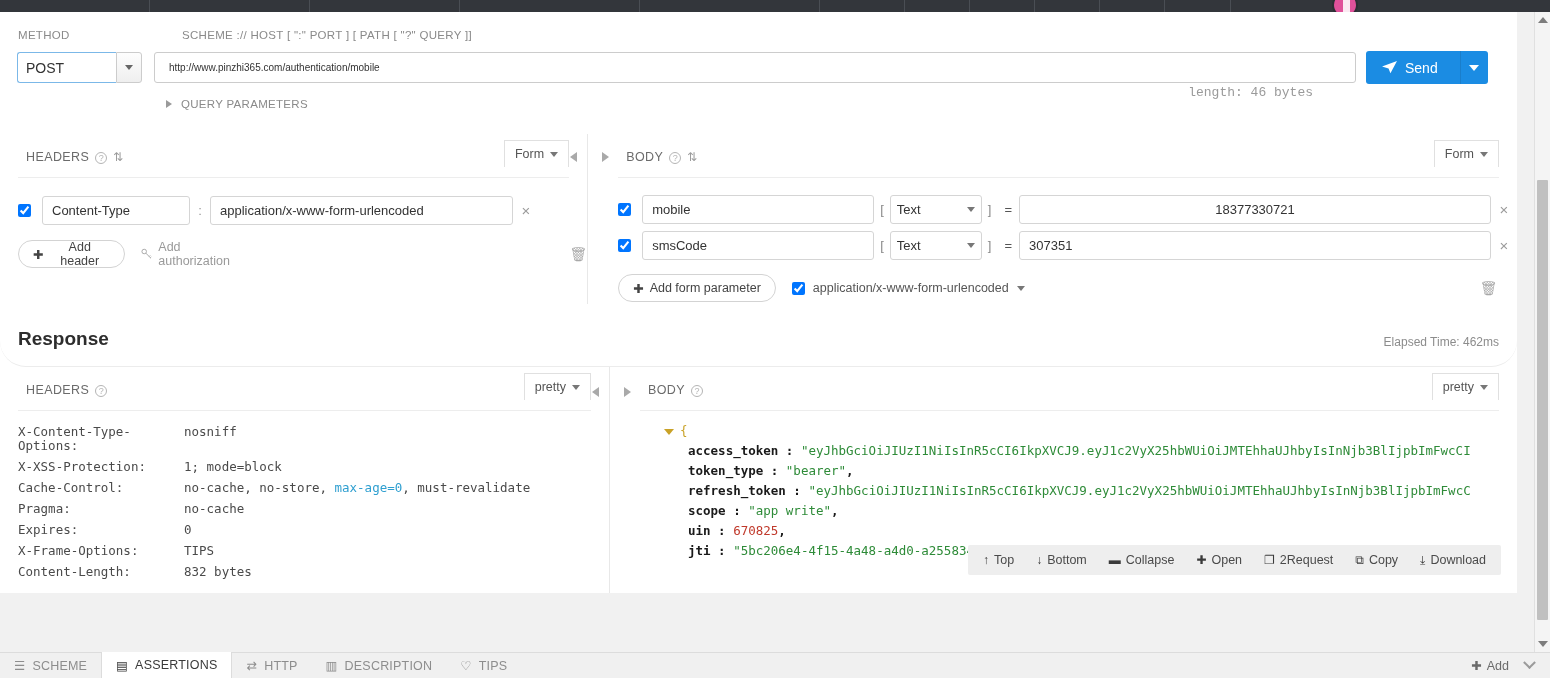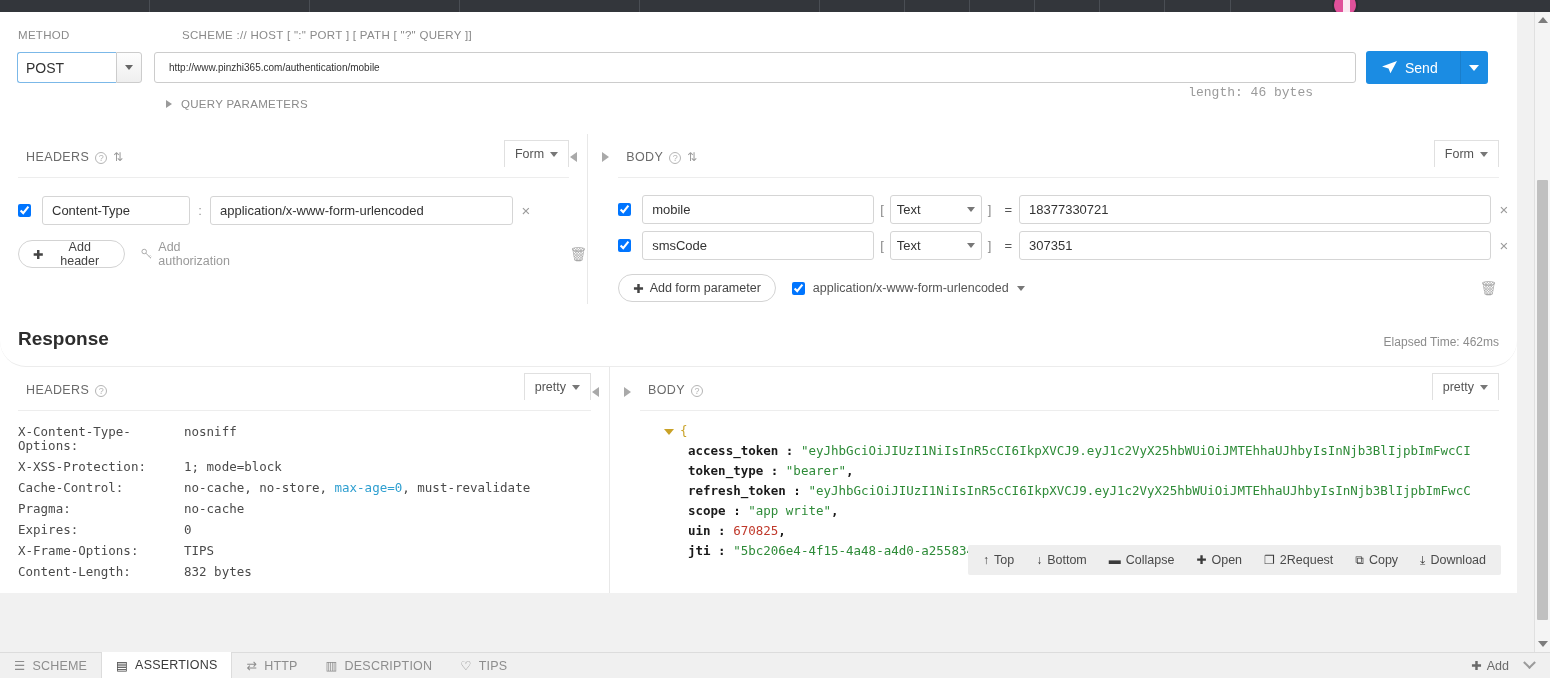--- a/index.html
+++ b/index.html
@@ -313,21 +313,21 @@
           <div class="kv-row">
             <input type="checkbox" class="cb" checked="" style="">
             <input class="fld" style="width: 232px;" value="mobile">
             <span class="brk">[</span>
             <div class="type-sel">
               <span>Text</span>
               <span class="caret-sm"></span>
             </div>
             <span class="brk">]</span>
             <span class="eq">=</span>
-            <input class="fld" style="width: 472px;" value="18377330721">
+            <input class="fld" style="width: 472px; text-align: center;" value="18377330721">
             <span class="xbtn">×</span>
           </div>
 
           <div class="kv-row">
             <input type="checkbox" class="cb" checked="" style="">
             <input class="fld" style="width: 232px;" value="smsCode">
             <span class="brk">[</span>
             <div class="type-sel">
               <span>Text</span>
               <span class="caret-sm"></span>

